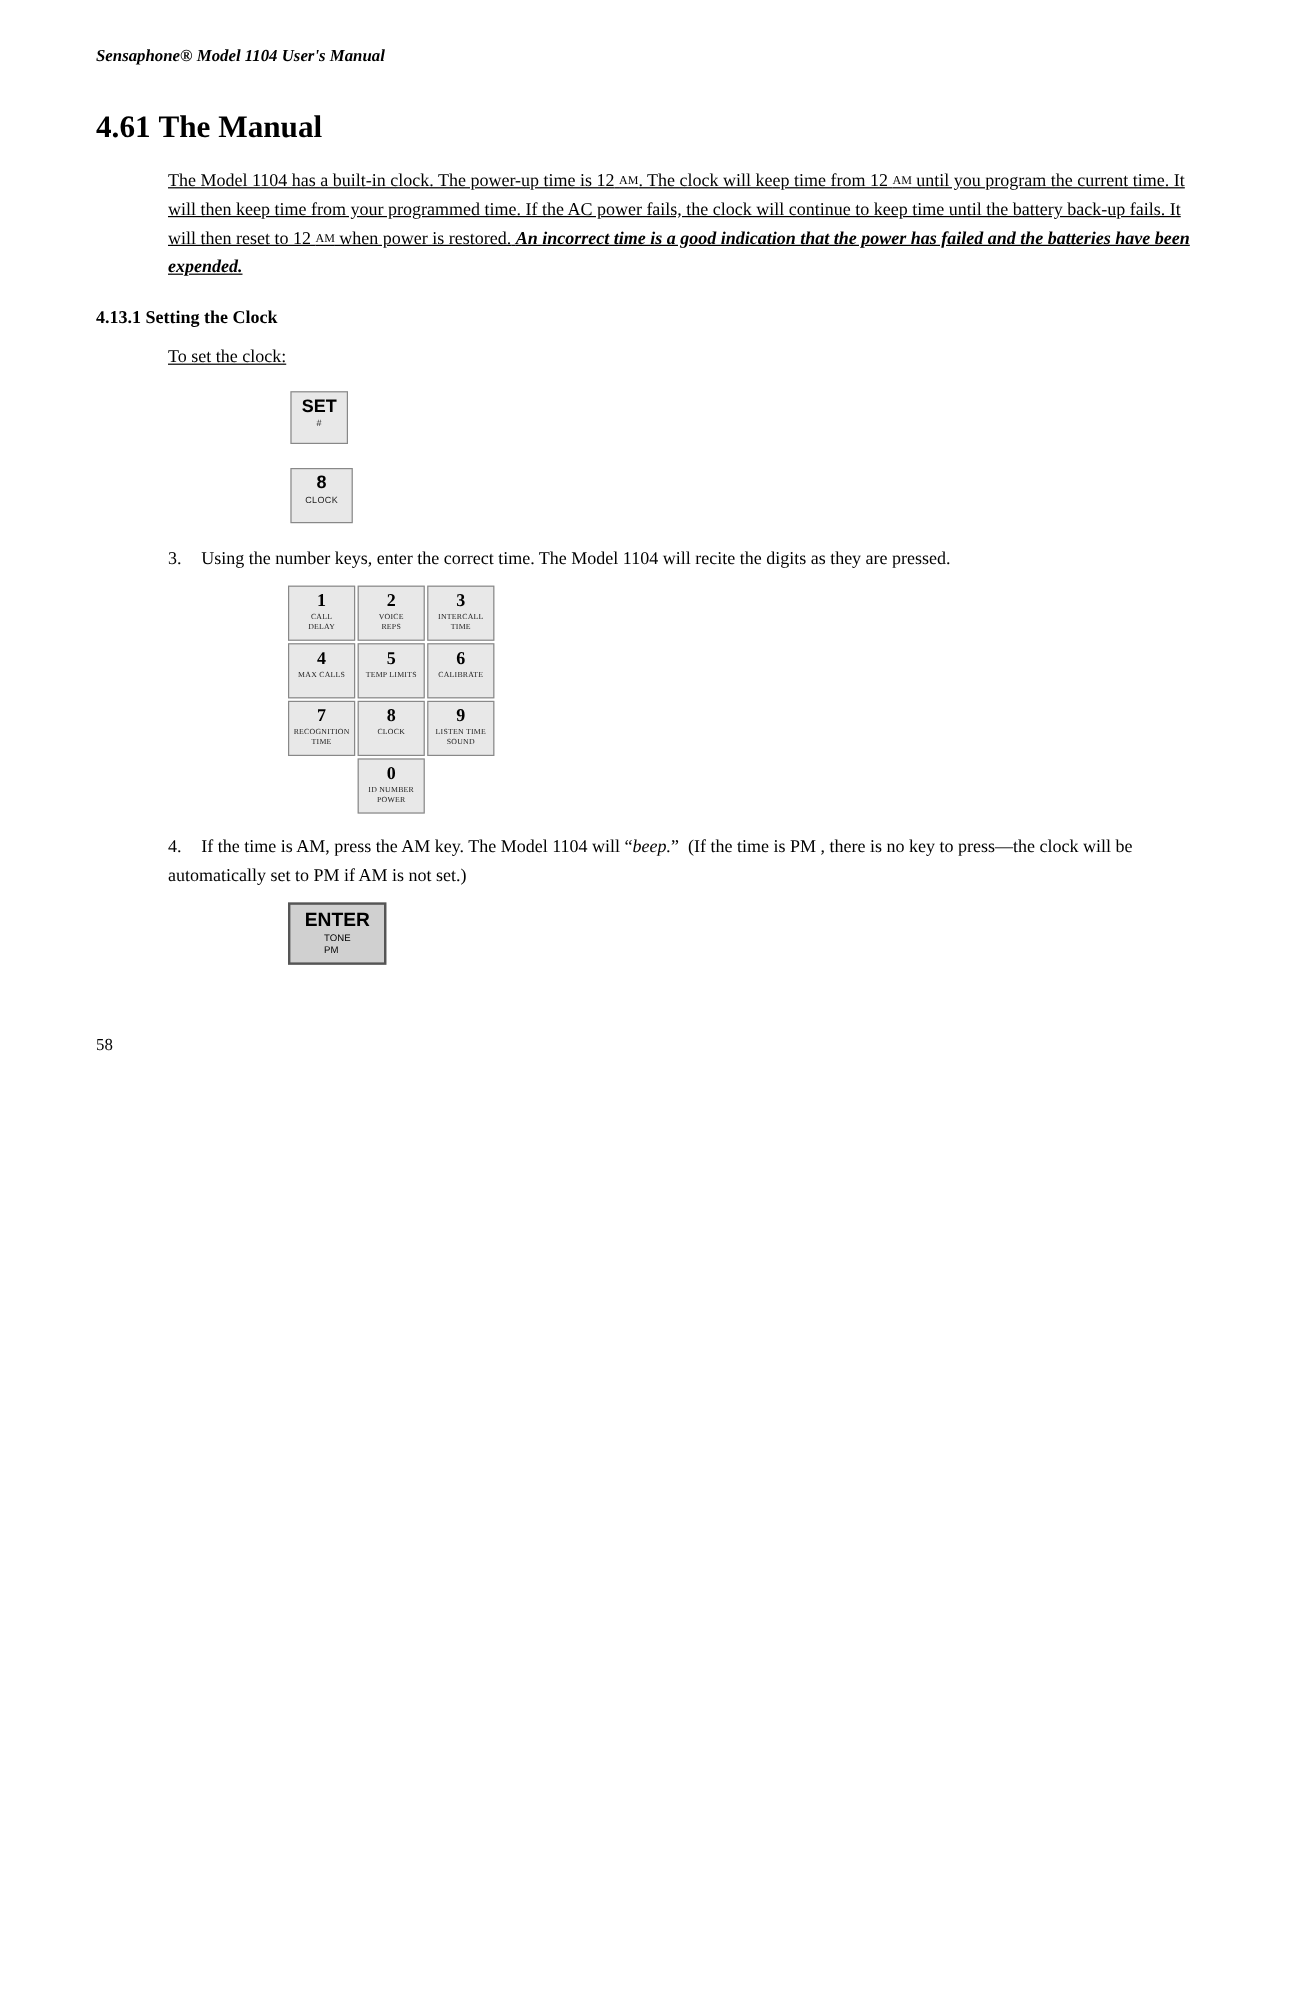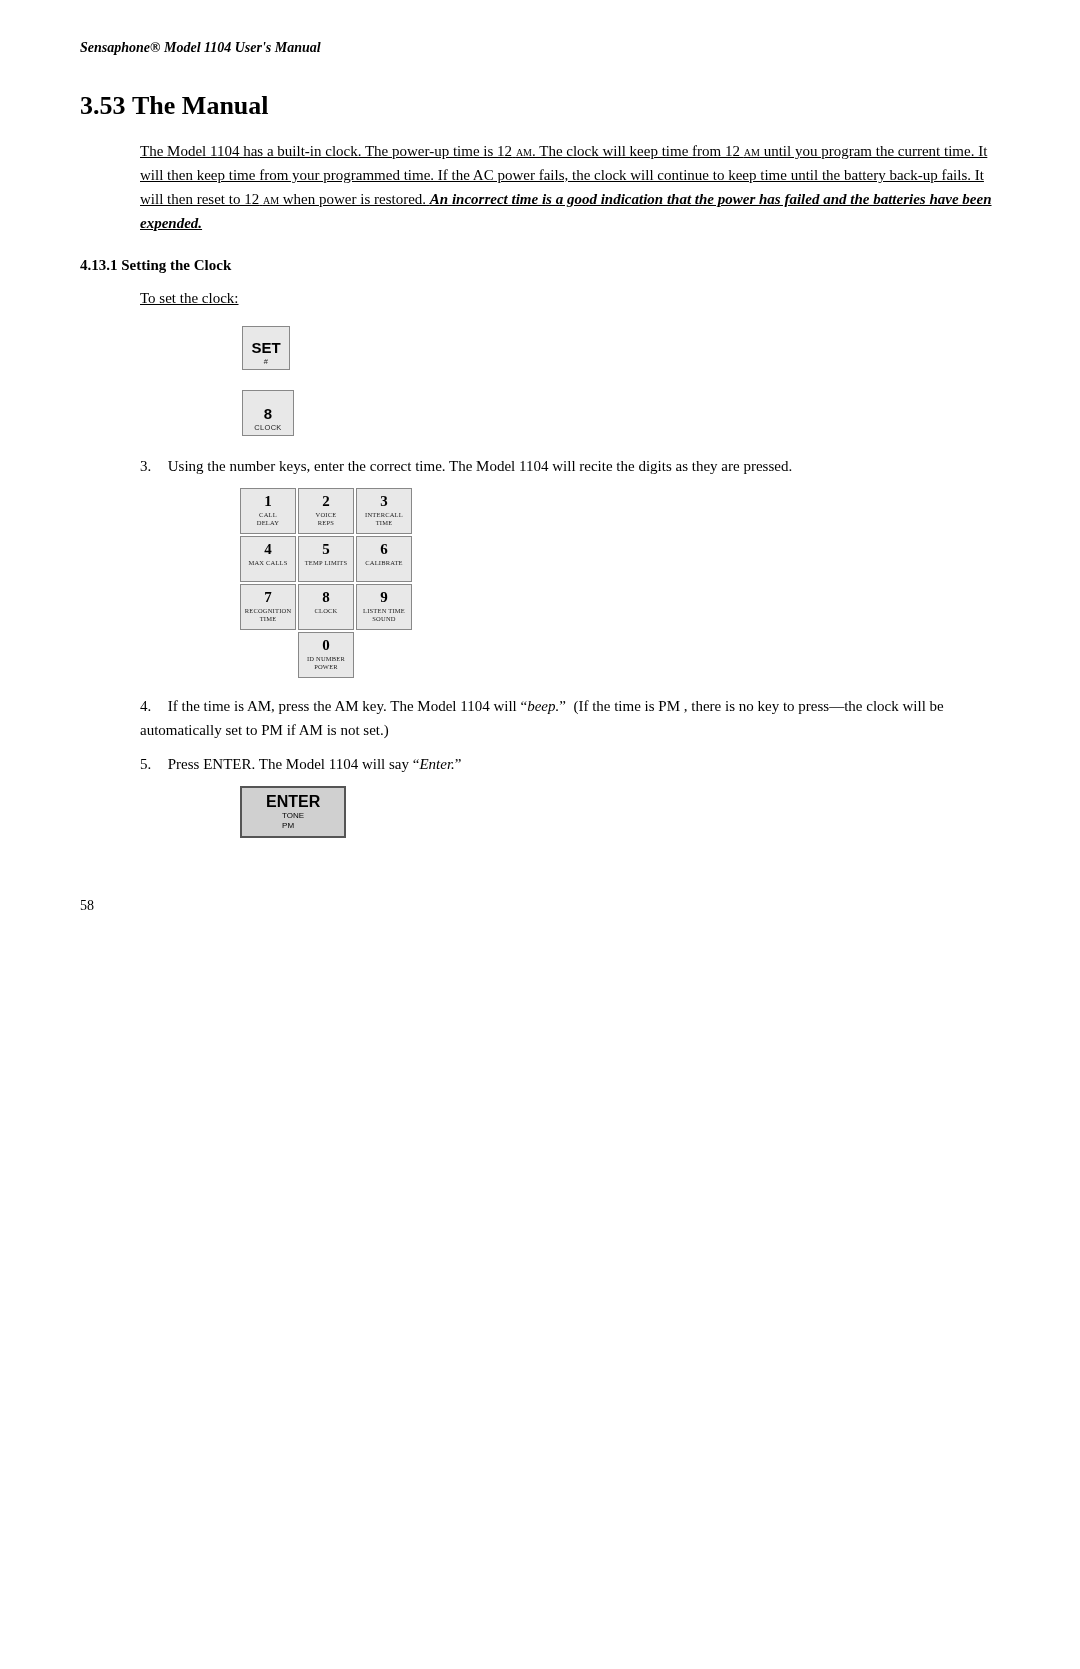--- a/index.html
+++ b/index.html
@@ -52,21 +52,21 @@
     .step-item .step-num {
       display: inline-block;
       width: 24px;
       font-size: 15px;
     }
     
     .key-button {
       display: inline-flex;
       flex-direction: column;
       align-items: center;
-      justify-content: flex-end;
+      justify-content: flex-start;
       border: 1.5px solid #888;
       background: #e8e8e8;
       padding: 3px 6px;
       min-width: 48px;
       min-height: 44px;
       margin: 2px;
       font-family: Arial, sans-serif;
       vertical-align: middle;
     }
     .key-button .key-main {
@@ -120,21 +120,21 @@
       color: #222;
       margin-top: 1px;
     }
     .enter-key-button {
       display: inline-flex;
       flex-direction: column;
       align-items: center;
       justify-content: center;
       border: 2px solid #555;
       background: #d0d0d0;
-      padding: 4px 24px;
+      padding: 4px 12px;
       min-width: 58px;
       min-height: 52px;
       font-family: Arial, sans-serif;
       vertical-align: middle;
     }
     .enter-key-button .ek-main {
       font-size: 16px;
       font-weight: bold;
       text-transform: uppercase;
     }
@@ -146,21 +146,21 @@
     }
   </style>
 </head>
 <body>
 
 <div class="header-italic">
   <span>Sensaphone® Model 1104 User's Manual</span>
 </div>
 
 <h1 class="section-title">
-  <span>3.53</span>&nbsp;<span>The Manual</span>
+  <span>4.61</span>&nbsp;<span>The Manual</span>
 </h1>
 
 <div class="body-text">
   <span>The Model 1104 has a built-in clock. The power-up time is 12</span>&nbsp;<span style="font-size:10px;vertical-align:middle;">AM</span><span>. The clock will keep time from 12</span>&nbsp;<span style="font-size:10px;vertical-align:middle;">AM</span><span> until you program the current time. It will then keep time from your programmed time. If the AC power fails, the clock will continue to keep time until the battery back-up fails. It will then reset to 12</span>&nbsp;<span style="font-size:10px;vertical-align:middle;">AM</span><span> when power is restored.</span>
   <span class="body-text-bold-italic">An incorrect time is a good indication that the power has failed and the batteries have been expended.</span>
 </div>
 
 <h2 class="subsection-title">
   <span>4.13.1</span>&nbsp;<span>Setting the Clock</span>
 </h2>
@@ -246,24 +246,20 @@
 </div>
 
 <div class="steps-list">
   <div class="step-item">
     <span class="step-num">4.</span>
     <span>If the time is AM, press the AM key. The Model 1104 will “<em>beep.</em>”&nbsp; (If the time is PM , there is no key to press—the clock will be automatically set to PM if AM is not set.)</span>
   </div>
 </div>
 
 <div class="steps-list">
-  <div class="step-item">
-    <span class="step-num">5.</span>
-    <span>Press ENTER. The Model 1104 will say “<em>Enter.</em>”</span>
-  </div>
 
   <div class="key-container">
     <div class="enter-key-button">
       <span class="ek-main">ENTER</span>
       <span class="ek-sub"><span>TONE</span><br><span>PM</span></span>
     </div>
   </div>
 </div>
 
 <div style="margin-top: 60px; margin-left: 0px; font-size:14px;">

